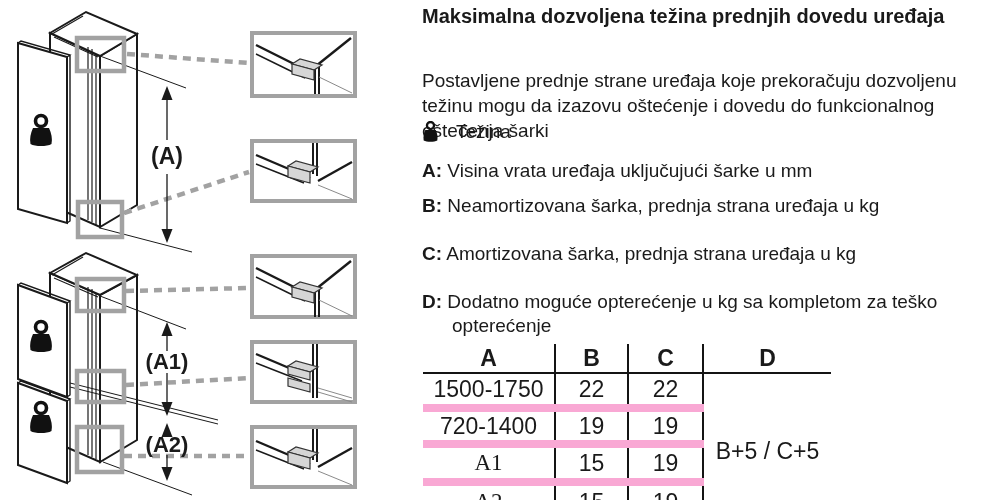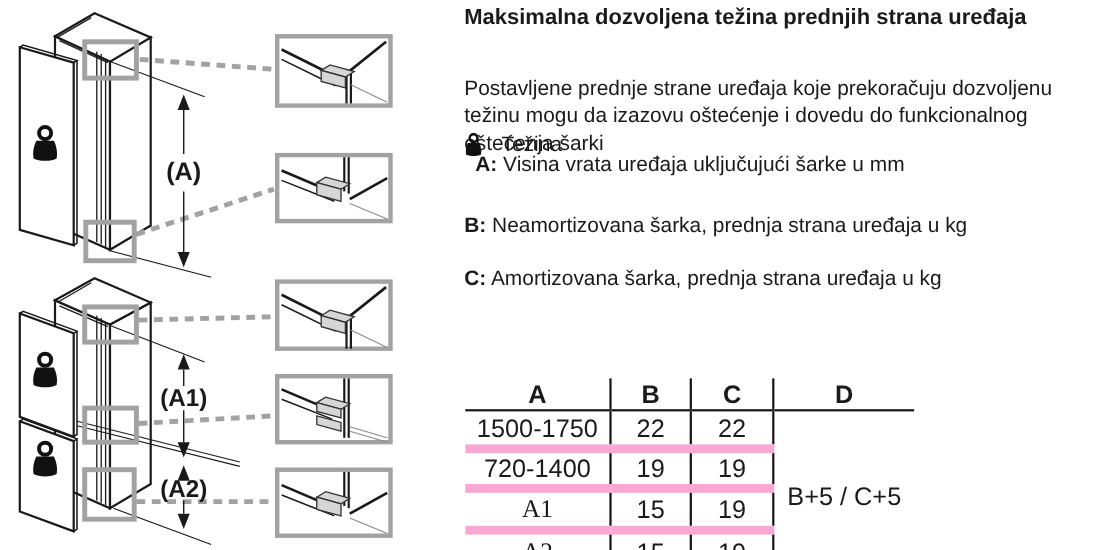--- a/index.html
+++ b/index.html
@@ -8,21 +8,21 @@
     font-family:"Liberation Sans", sans-serif;color:#1a1a1a;
     -webkit-font-smoothing:antialiased;
   }
   .figure{position:absolute;left:0;top:0;width:420px;height:500px;}
   .content{position:absolute;left:422px;top:0;width:578px;height:500px;}
   .title{position:absolute;left:0;top:4px;margin:0;font-size:20px;line-height:24px;font-weight:bold;white-space:nowrap;}
   .intro{position:absolute;left:0;top:49px;width:567px;font-size:19px;line-height:25px;}
   .weight-line{position:absolute;left:0;top:121px;display:flex;align-items:flex-end;gap:17px;font-size:19px;}
   .legend-item{position:absolute;left:0;width:530px;font-size:19px;line-height:24px;padding-left:30px;text-indent:-30px;}
   .legend-item .key{font-weight:bold;}
-  .li-a{top:138px;margin-left:10px;} .li-b{top:194px;} .li-c{top:242px;} .li-d{top:290px;}
+  .li-a{top:159px;} .li-b{top:194px;} .li-c{top:242px;} .li-d{top:290px;}
   table.weights{
     position:absolute;left:1px;top:344px;border-collapse:collapse;
     font-size:23px;text-align:center;table-layout:fixed;
   }
   table.weights th, table.weights td{padding:0;font-weight:normal;vertical-align:middle;}
   table.weights th{font-weight:bold;border-bottom:2px solid #141414;height:28px;}
   .col-a{width:132px;} .col-b{width:73px;} .col-c{width:75px;} .col-d{width:128px;}
   .vline{border-left:2px solid #141414;}
   td.sep{border-bottom:8px solid #f9a8d4;}
   tr.r1 td{height:30px;} tr.r2 td{height:28px;text-align:center;} tr.r3 td{height:30px;}
@@ -190,34 +190,35 @@
     <use href="#hingeTop" transform="translate(252,256)"></use>
     <rect x="252" y="342" width="103" height="60" fill="#fff" stroke="#a2a2a2" stroke-width="4"></rect>
     <use href="#hingeMid" transform="translate(252,342)"></use>
     <rect x="252" y="427" width="103" height="60" fill="#fff" stroke="#a2a2a2" stroke-width="4"></rect>
     <use href="#hingeBottom" transform="translate(252,427)"></use>
   </g>
 </svg>
 </div>
 
 <div class="content">
-  <h1 class="title">Maksimalna dozvoljena težina prednjih strana uređaja</h1>
+  <h1 class="title">Maksimalna dozvoljena težina prednjih dovedu uređaja</h1>
   <p class="intro">Postavljene prednje strane uređaja koje prekoračuju dozvoljenu težinu mogu da izazovu oštećenje i dovedu do funkcionalnog oštećenja šarki</p>
 
   <div class="weight-line">
     <svg width="17" height="22" viewBox="-13 -19 26 34">
       <circle cx="0" cy="-12" r="5.5" fill="none" stroke="#111" stroke-width="3.6"></circle>
       <path d="M -8,-5 L 8,-5 C 10.5,0 11.5,6 10.5,11 C 6,13.8 -6,13.8 -10.5,11 C -11.5,6 -10.5,0 -8,-5 Z" fill="#111"></path>
     </svg>
     <span>Težina</span>
   </div>
 
   <div class="legend-item li-a"><span class="key">A:</span> <span>Visina vrata uređaja uključujući šarke u mm</span></div>
   <div class="legend-item li-c"><span class="key">C:</span> <span>Amortizovana šarka, prednja strana uređaja u kg</span></div>
   <div class="legend-item li-b"><span class="key">B:</span> <span>Neamortizovana šarka, prednja strana uređaja u kg</span></div>
+  <div class="legend-item li-d"><span class="key">D:</span> <span>Dodatno moguće opterećenje u kg sa kompletom za teško opterećenje</span></div>
 
   <table class="weights">
     <colgroup>
         <col class="col-a">
         <col class="col-b">
         <col class="col-c">
         <col class="col-d">
       </colgroup>
     <thead>
       <tr>

